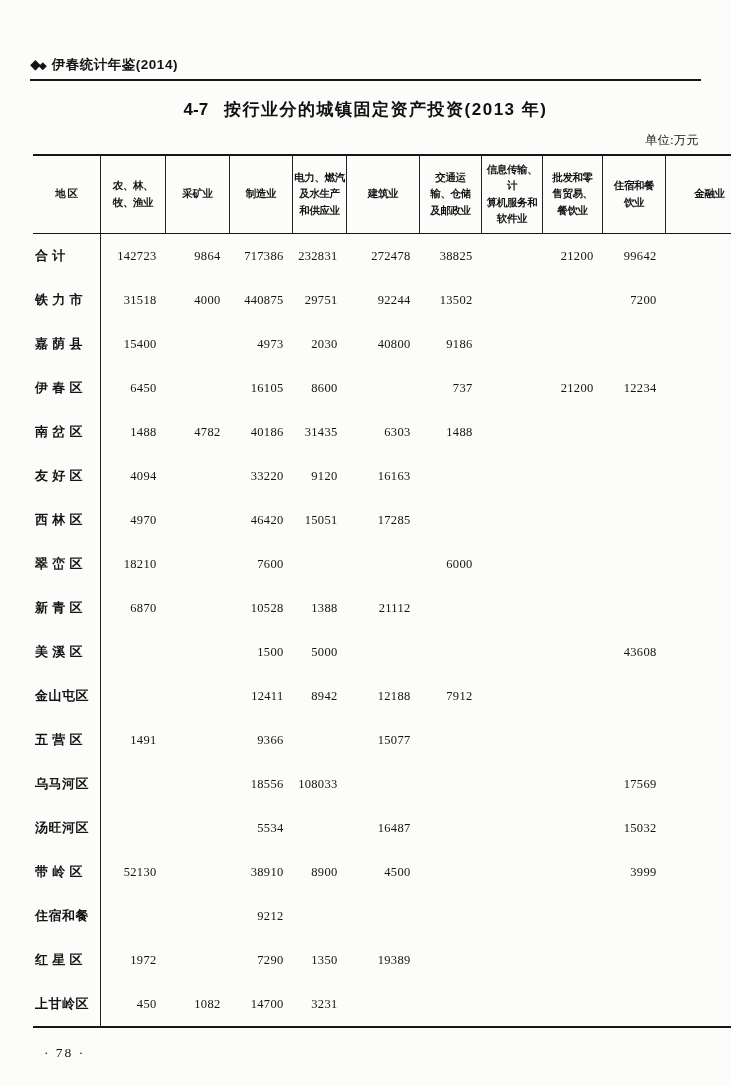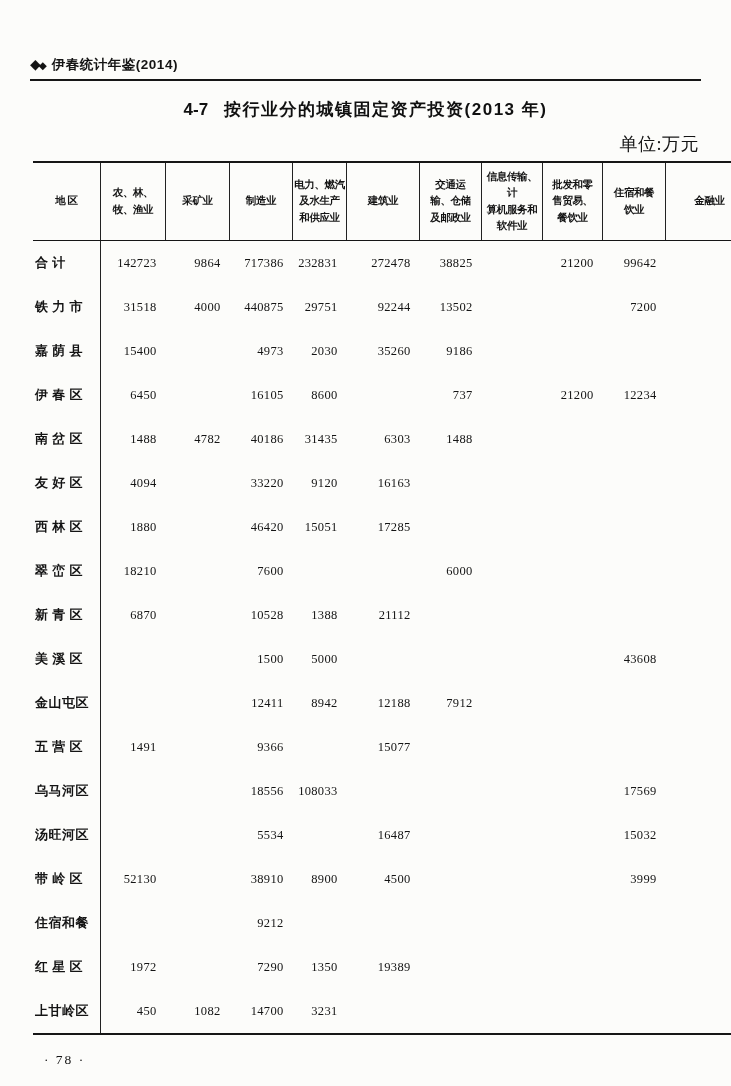--- a/index.html
+++ b/index.html
@@ -20,21 +20,21 @@
   .diamonds .d2{font-size:10.5px;}
   
   .table-title{
     margin:17px 0 0 0;text-align:center;
     font-family:"Liberation Sans","DejaVu Sans",sans-serif;
     font-size:17px;font-weight:bold;letter-spacing:1.5px;color:#101010;
   }
   .table-title .title-num{margin-right:16px;letter-spacing:0;}
   .unit-label{
     margin:11px 32px 5px 0;text-align:right;
-    font-size:18px;letter-spacing:.5px;font-weight:500;
+    font-size:12px;letter-spacing:.5px;font-weight:500;
   }
   
   table.stat{
     margin-left:33px;width:688px;border-collapse:collapse;table-layout:fixed;
     border-top:2px solid #161616;border-bottom:2px solid #161616;
   }
   table.stat thead th{
     height:73px;vertical-align:middle;text-align:center;
     font-size:10.5px;font-weight:600;letter-spacing:-0.4px;line-height:1.55;
     white-space:pre-line;padding:2px 1px;
@@ -126,21 +126,21 @@
           <td class="num"></td>
           <td class="num">7200</td>
           <td class="num"></td>
         </tr>
         <tr>
           <td class="region">嘉 荫 县</td>
           <td class="num">15400</td>
           <td class="num"></td>
           <td class="num">4973</td>
           <td class="num">2030</td>
-          <td class="num">35260</td>
+          <td class="num">40800</td>
           <td class="num">9186</td>
           <td class="num"></td>
           <td class="num"></td>
           <td class="num"></td>
           <td class="num"></td>
         </tr>
         <tr>
           <td class="region">伊 春 区</td>
           <td class="num">6450</td>
           <td class="num"></td>
@@ -174,21 +174,21 @@
           <td class="num">9120</td>
           <td class="num">16163</td>
           <td class="num"></td>
           <td class="num"></td>
           <td class="num"></td>
           <td class="num"></td>
           <td class="num"></td>
         </tr>
         <tr>
           <td class="region">西 林 区</td>
-          <td class="num">1880</td>
+          <td class="num">4970</td>
           <td class="num"></td>
           <td class="num">46420</td>
           <td class="num">15051</td>
           <td class="num">17285</td>
           <td class="num"></td>
           <td class="num"></td>
           <td class="num"></td>
           <td class="num"></td>
           <td class="num"></td>
         </tr>

